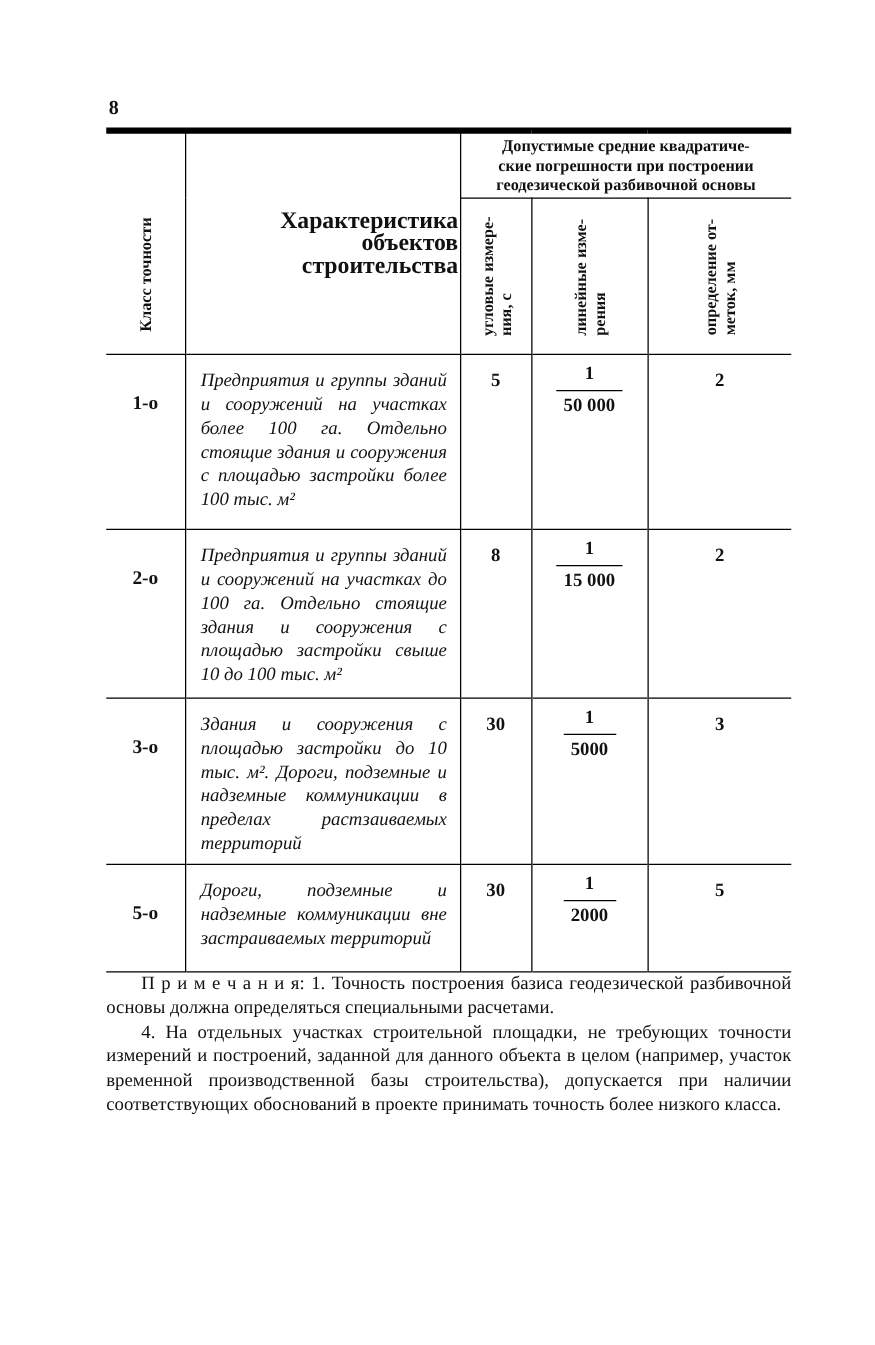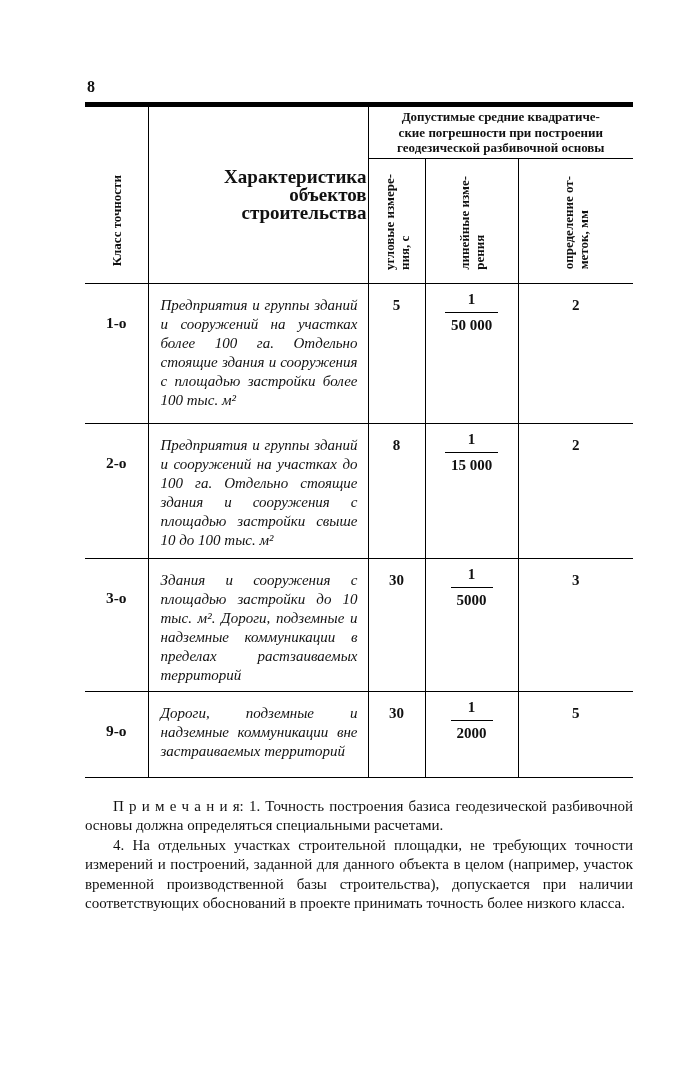--- a/index.html
+++ b/index.html
@@ -149,21 +149,21 @@
     display: block;
     text-align: right;
     padding: 4px 6px 0 6px;
   }
   .row-1 td { height: 140px; }
   .row-2 td { height: 135px; }
   .row-3 td { height: 130px; }
   .row-4 td { height: 86px; }
   
   .notes {
-    margin-top: 19px;
+    margin-top: 0;
     font-size: 15px;
     line-height: 19.5px;
     text-align: justify;
   }
   .notes p {
     margin: 0;
     text-indent: 28px;
   }
 </style>
 </head>
@@ -247,21 +247,21 @@
           <td class="frac-cell c4">
             <span class="fraction">
               <span class="fnum">1</span>
               <span class="fden">5000</span>
             </span>
           </td>
           <td class="num-cell c5">3</td>
         </tr>
 
         <tr class="row-4">
-          <td class="cls c1">9-о</td>
+          <td class="cls c1">5-о</td>
           <td class="chr c2">Дороги, подземные и надземные коммуникации вне застраиваемых территорий</td>
           <td class="num-cell c3">30</td>
           <td class="frac-cell c4">
             <span class="fraction">
               <span class="fnum">1</span>
               <span class="fden">2000</span>
             </span>
           </td>
           <td class="num-cell c5">5</td>
         </tr>

